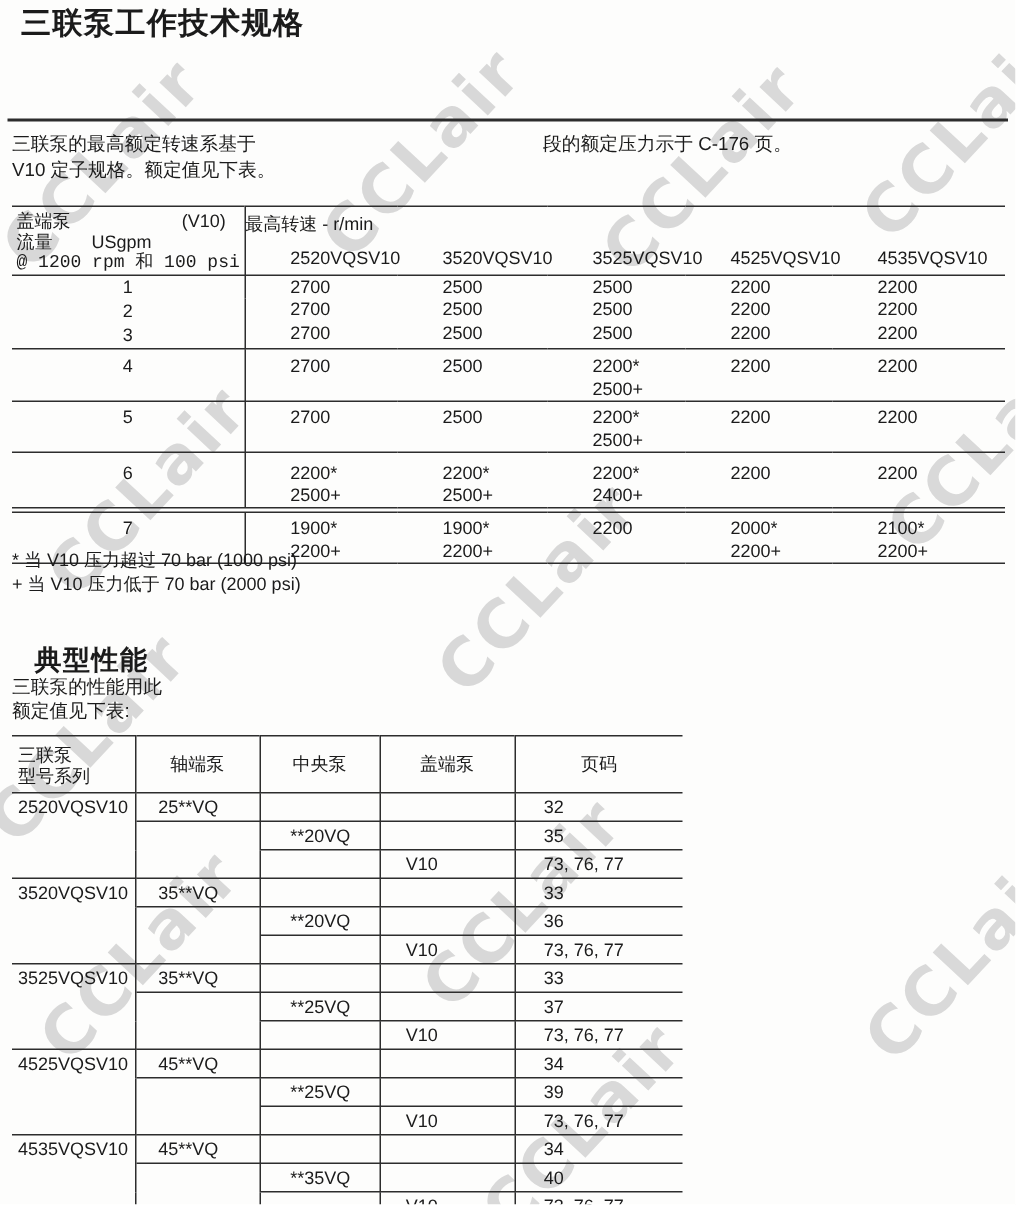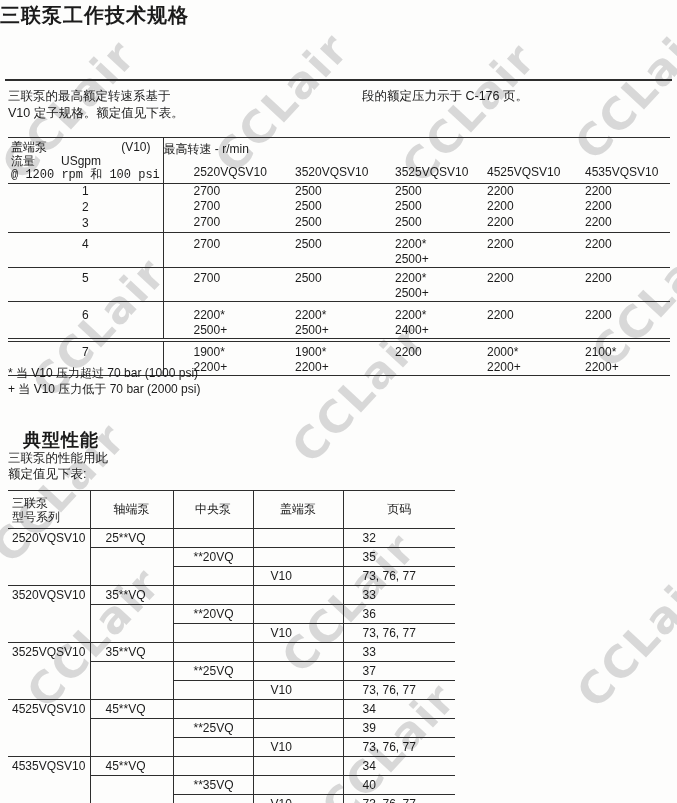--- a/index.html
+++ b/index.html
@@ -13,21 +13,21 @@
   .wm-layer{position:absolute;inset:0;z-index:0;}
   .wm{
     position:absolute;
     font:bold 44px "DejaVu Sans",sans-serif;
     color:#bfbfbf;opacity:.58;letter-spacing:2px;white-space:nowrap;
     transform:rotate(-47deg);
   }
   
   .content{position:absolute;inset:0;z-index:1;}
   .title{
-    position:absolute;left:0;top:2px;margin:0;
+    position:absolute;left:14px;top:2px;margin:0;
     font-size:20px;font-weight:bold;letter-spacing:1px;
   }
   .rule{position:absolute;left:5px;top:79px;width:667px;border-top:2px solid #2d2d2d;}
   .intro{position:absolute;font-size:12.5px;line-height:16.5px;}
   .intro-left{left:8px;top:88px;}
   .intro-right{left:362px;top:88px;}
 
   
   .t1wrap{position:absolute;left:8px;top:137px;}
   table{border-collapse:collapse;table-layout:fixed;}

